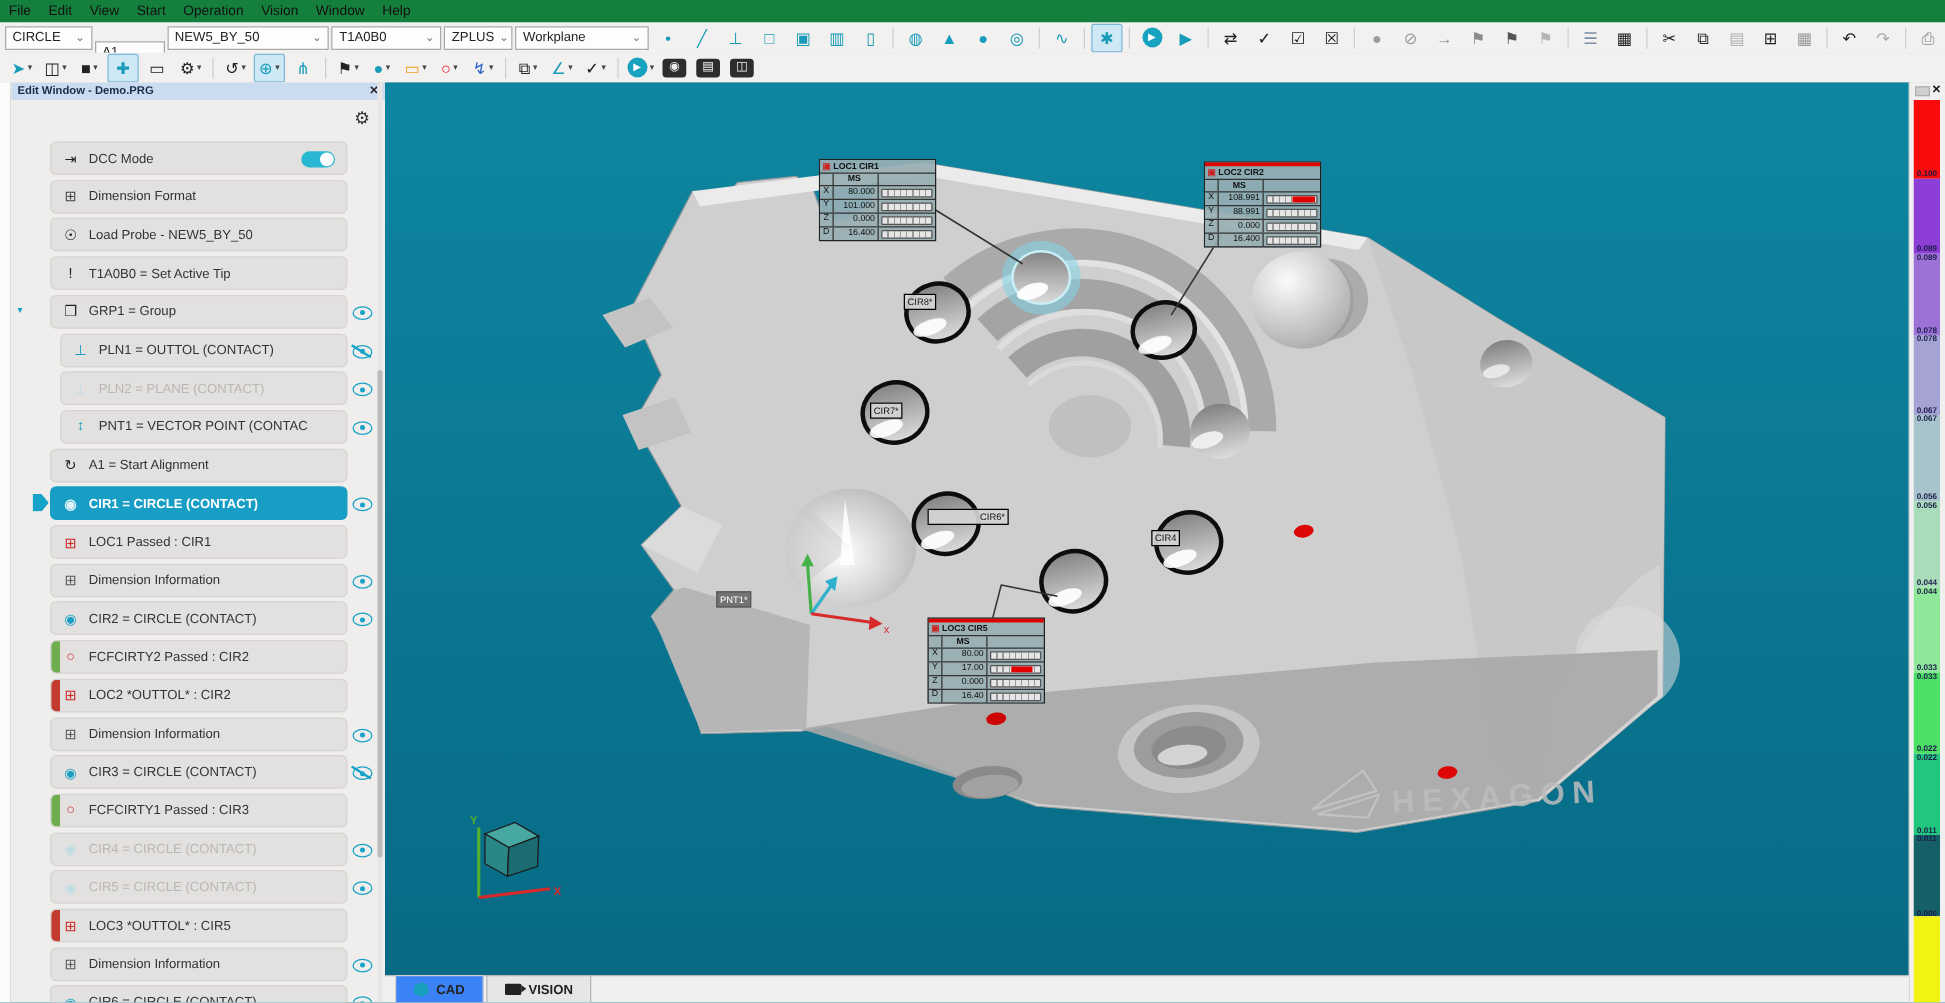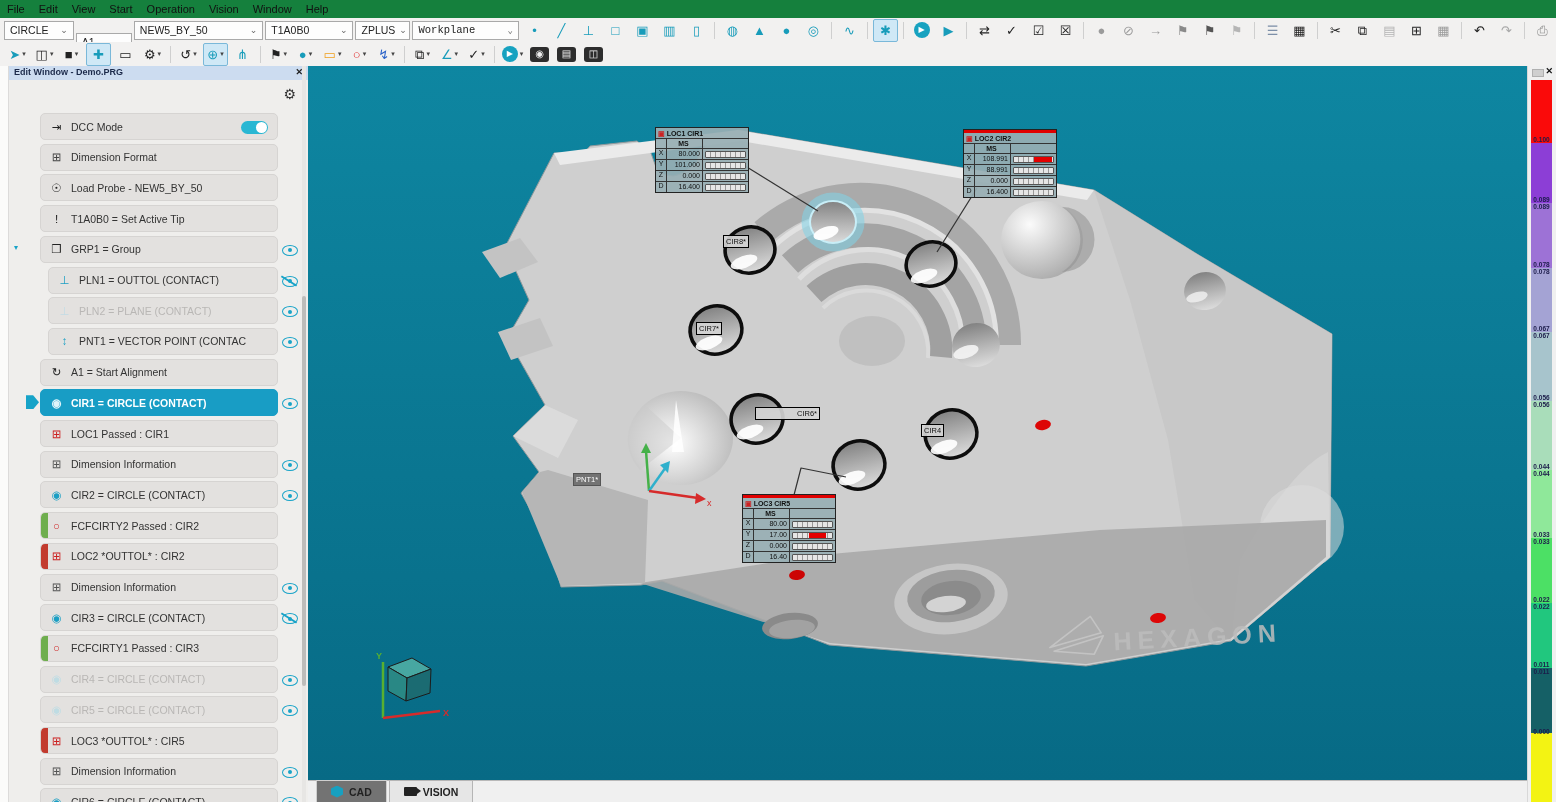--- a/index.html
+++ b/index.html
@@ -76,21 +76,21 @@
         background-image:repeating-linear-gradient(90deg,transparent 0 4px,#999 4px 5px)}
   .mred{position:absolute;top:0;bottom:0;background:#e30000}
   .chip{position:absolute;border:1px solid #000;background:rgba(212,212,212,.92);color:#111;
         font-size:7.5px;height:11px;line-height:11px;padding:0 2px;z-index:4;white-space:nowrap}
   .chip.dark{background:#737373;color:#fff;border-color:#555}
   
   .tabbar{position:absolute;left:308px;top:780px;width:1220px;height:22px;background:#f0f0f0;
           border-top:1px solid #b9b9b9;display:flex;align-items:flex-end;padding-left:8px;box-sizing:border-box}
   .tab{height:21px;display:flex;align-items:center;gap:6px;padding:0 14px;font-size:10.5px;
        font-weight:bold;color:#222;background:#e6e6e6;border:1px solid #b5b5b5;border-bottom:none;margin-right:2px}
-  .tab.active{background:#737373;border-color:#cfcfcf}
+  .tab.active{background:#3b82f6;border-color:#cfcfcf}
   .cadcube{width:12px;height:12px;background:#18a0c0;
            clip-path:polygon(50% 0,100% 25%,100% 75%,50% 100%,0 75%,0 25%)}
   .viscam{width:13px;height:9px;background:#222;border-radius:1px;position:relative}
   .viscam::after{content:"";position:absolute;right:-4px;top:1px;border-left:4px solid #222;
                  border-top:3.5px solid transparent;border-bottom:3.5px solid transparent}
   
   .scale{position:absolute;right:0;top:66px;width:28px;bottom:0;background:#f0f0f0;border-left:1px solid #d8d8d8}
   .sx{position:absolute;top:0;right:3px;font-size:9px;font-weight:bold;color:#111}
   .sgrip{position:absolute;top:3px;left:4px;width:10px;height:6px;background:#cfcfcf;border:1px solid #b0b0b0}
   .sbands{position:absolute;top:14px;left:3px;width:21px}
@@ -127,21 +127,21 @@
       <span class="cv">⌄</span>
     </div>
     <div class="dd" style="width: 95px;">
       <span class="ddv">T1A0B0</span>
       <span class="cv">⌄</span>
     </div>
     <div class="dd" style="width: 55px;">
       <span class="ddv">ZPLUS</span>
       <span class="cv">⌄</span>
     </div>
-    <div class="dd" style="width: 115px; font-family: Liberation Mono, monospace;">
+    <div class="dd" style="width: 115px;">
       <span class="ddv">Workplane</span>
       <span class="cv">⌄</span>
     </div>
     <div class="ticon">
       <span class="gly" style="color: rgb(24, 156, 186);">•</span>
     </div>
     <div class="ticon">
       <span class="gly" style="color: rgb(24, 156, 186);">╱</span>
     </div>
     <div class="ticon">
@@ -696,21 +696,21 @@
       <div class="mrow">
         <span class="ma">D</span>
         <span class="mv">16.40</span>
         <span class="mb">
           <span class="mbar"></span>
         </span>
       </div>
     </div>
     <div class="chip" style="left: 415px; top: 169px;">CIR8*</div>
     <div class="chip" style="left: 388px; top: 256px;">CIR7*</div>
-    <div class="chip" style="left: 447px; top: 341px; padding-left: 41px;">CIR6*</div>
+    <div class="chip" style="left: 434px; top: 341px; padding-left: 41px;">CIR6*</div>
     <div class="chip" style="left: 613px; top: 358px;">CIR4</div>
     <div class="chip dark" style="left: 265px; top: 407px;">PNT1*</div>
   </div>
 
 <div class="tabbar" id="tabbar">
     <div class="tab active">
       <span class="cadcube"></span>
       <span>CAD</span>
     </div>
     <div class="tab">

